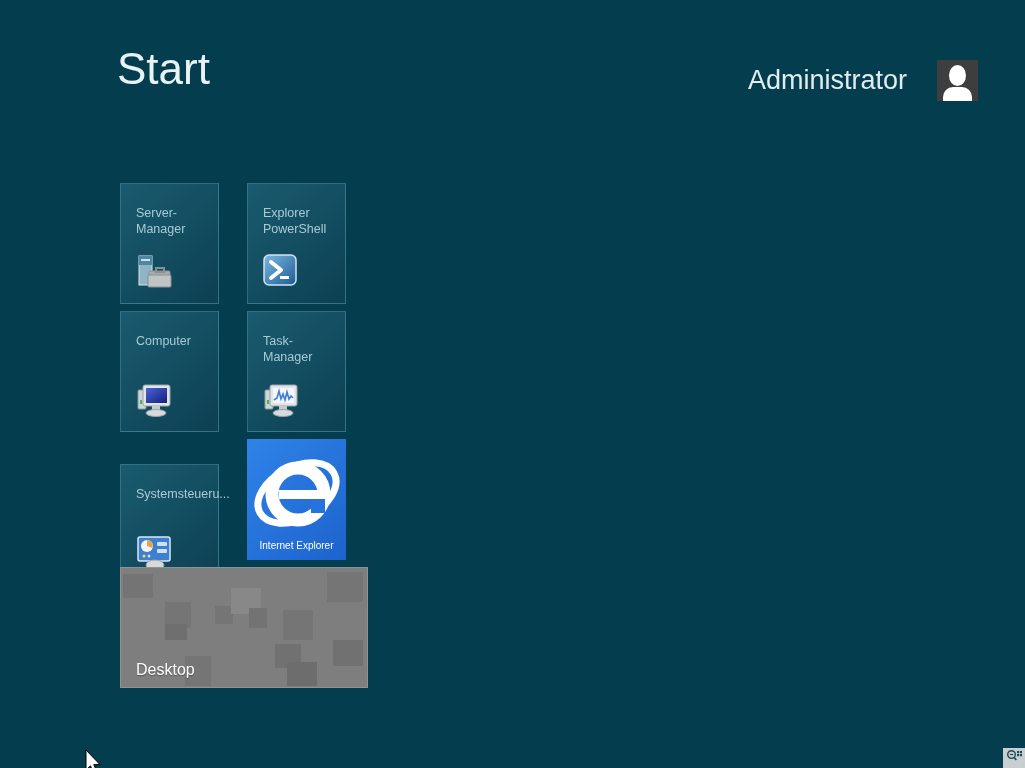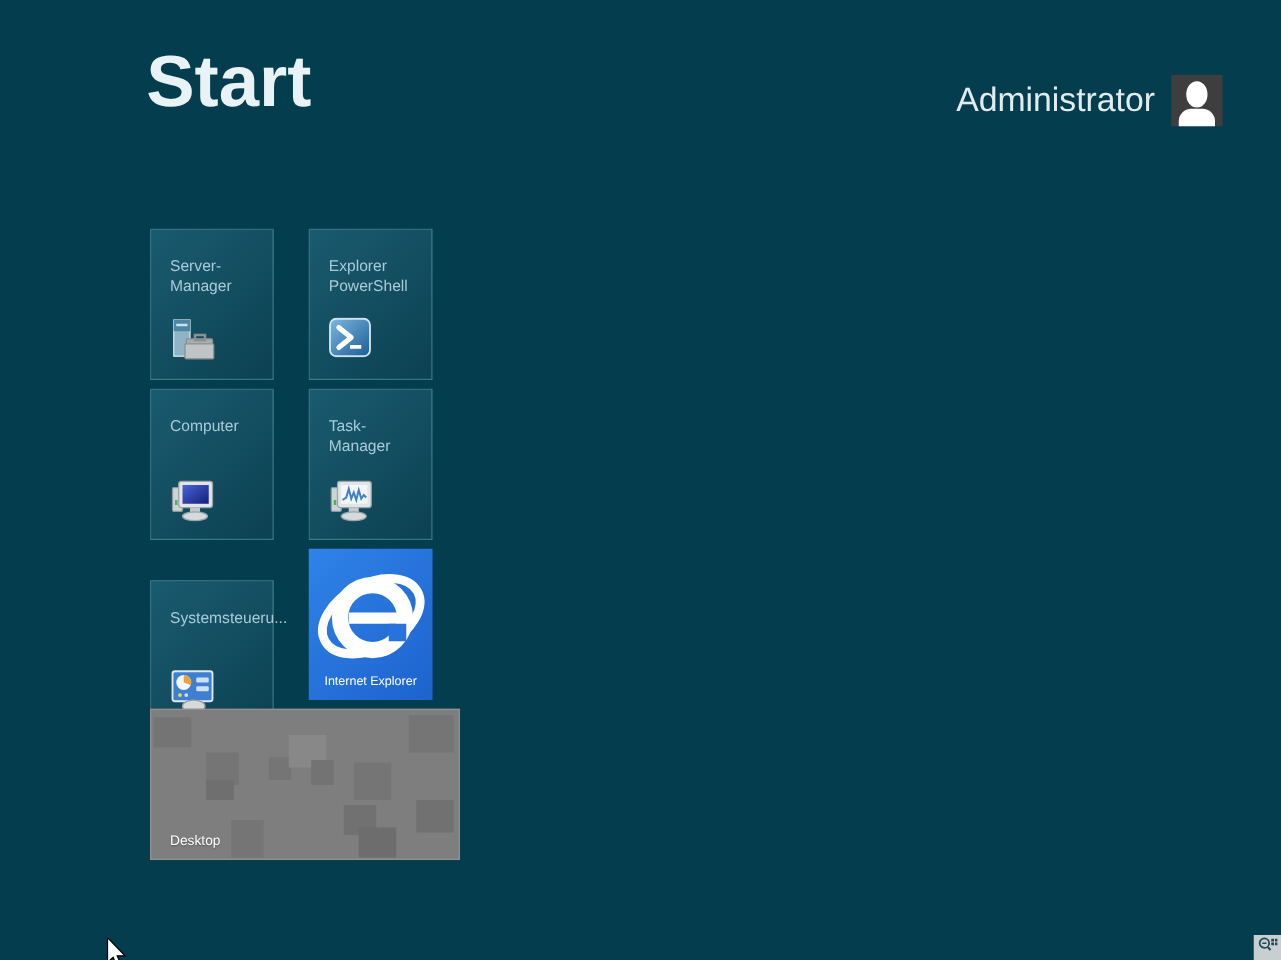--- a/index.html
+++ b/index.html
@@ -5,27 +5,27 @@
   * { margin:0; padding:0; box-sizing:border-box; }
   html,body { width:1025px; height:768px; overflow:hidden; }
   body {
     position:relative;
     font-family:"Liberation Sans", sans-serif;
     background: var(--background, #043e4e);
   }
 
   
   .start-title {
-    position:absolute; left:117px; top:32px;
-    font-size:58px; font-weight:700; letter-spacing:0px;
+    position:absolute; left:117px; top:44px;
+    font-size:44px; font-weight:400; letter-spacing:0px;
     color: var(--title-text, #e9f2f4);
   }
   .user-area {
     position:absolute; top:59px; right:47px; height:42px;
-    display:flex; align-items:center; gap:13px; cursor:pointer;margin-left:10px;
+    display:flex; align-items:center; gap:30px; cursor:pointer;margin-left:10px;
   }
   .user-name { font-size:27px; font-weight:300; color:#e2ecef; }
   .avatar {
     position:relative; width:41px; height:41px;
     background:#3e3e3e; overflow:hidden; flex:0 0 auto;
   }
   .avatar .head {
     position:absolute; left:12px; top:5px; width:17px; height:21px;
     background:#fff; border-radius:50%;
   }
@@ -65,21 +65,21 @@
 
   
   .tile-desktop {
     left:120px; top:567px; width:248px; height:121px;
     background: var(--desktop-gray, #7e7e7e);
     border:1px solid #919191;
   }
   .wall-sq { position:absolute; }
   .desktop-label {
     position:absolute; left:15px; bottom:8px;
-    font-size:11px; color:#ffffff; text-shadow:0 1px 1px rgba(0,0,0,0.35);
+    font-size:16px; color:#ffffff; text-shadow:0 1px 1px rgba(0,0,0,0.35);
   }
 
   
   .zoom-button {
     position:absolute; right:0; bottom:0; width:22px; height:20px;
     background:#c9ced1; cursor:pointer;
     display:flex; align-items:center; justify-content:center;
   }
 
   

